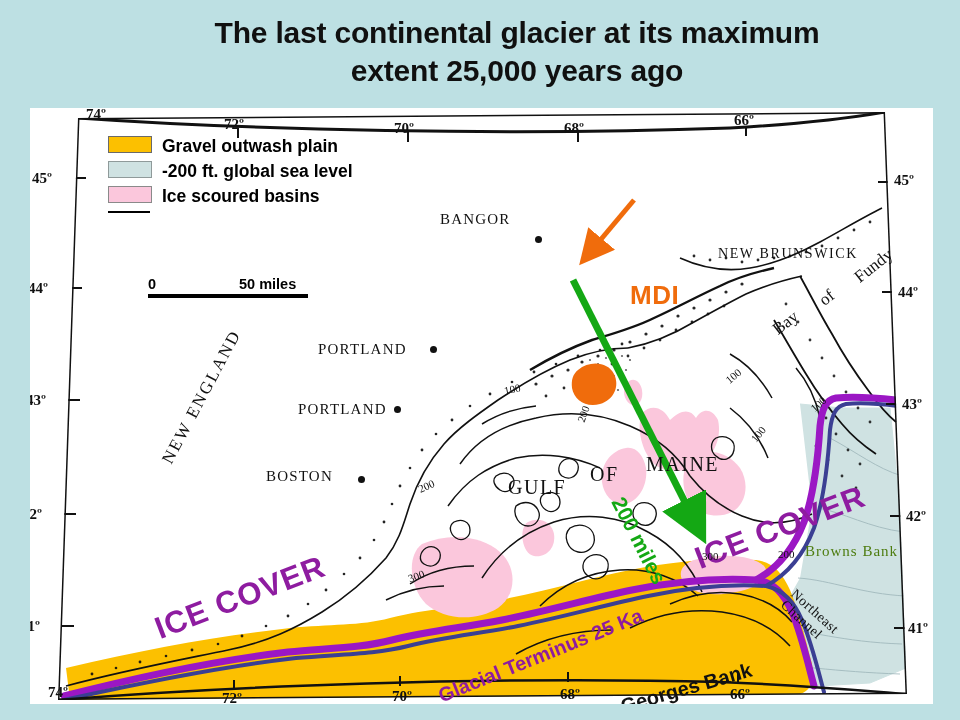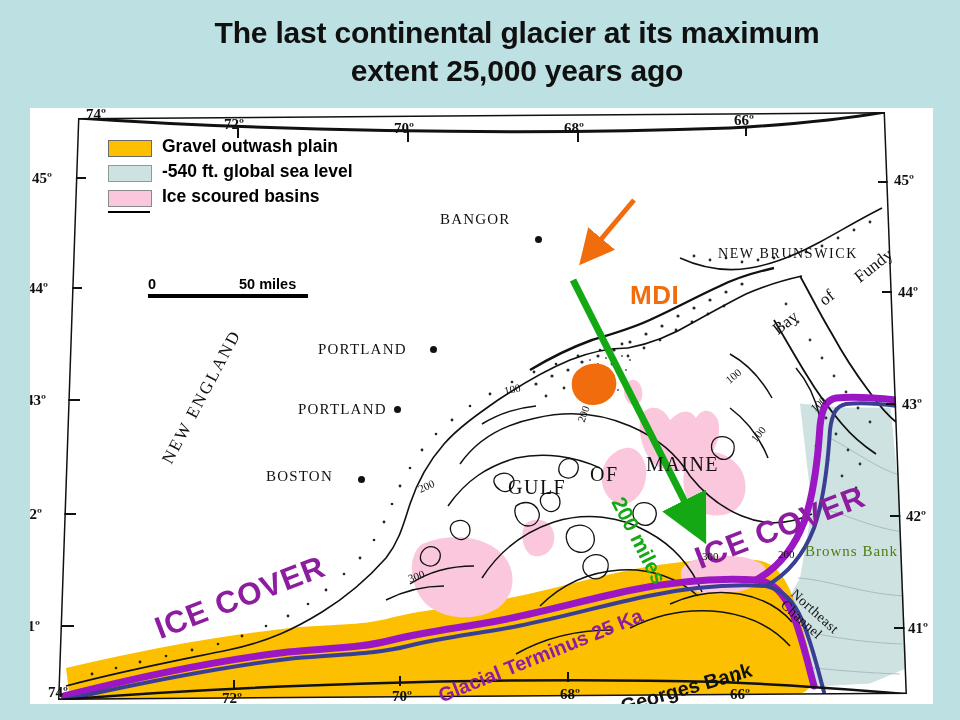--- a/index.html
+++ b/index.html
@@ -24,21 +24,21 @@
   #map{
     position:absolute;left:30px;top:108px;width:903px;height:596px;
     background:#ffffff;overflow:hidden;
   }
   #mapsvg{position:absolute;left:0;top:0;}
 
   
   #legend{
     position:absolute;left:78px;top:28px;width:300px;
   }
-  .lg-row{display:flex;align-items:flex-end;margin-bottom:4px;}
+  .lg-row{display:flex;align-items:flex-start;margin-bottom:4px;}
   .sw{width:42px;height:15px;border:1px solid #6a6a6a;flex:0 0 auto;margin-right:10px;}
   .sw.gold{background:#fcc000;border-color:#6a6a6a;}
   .sw.blue{background:#cfe2e2;border-color:#8f9a9a;}
   .sw.pink{background:#fbc7dc;border-color:#8a8a8a;}
   .swline{width:42px;height:0;border-top:2.5px solid #000;flex:0 0 auto;margin-right:10px;}
   .lg-txt{
     font-family:"Liberation Sans", sans-serif;
     font-weight:bold;font-size:17.5px;color:#000;white-space:nowrap;
   }
   .lg-sub{
@@ -421,21 +421,21 @@
       </g>
     </svg>
 
     <div id="legend">
       <div class="lg-row">
         <span class="sw gold"></span>
         <span class="lg-txt">Gravel outwash plain</span>
       </div>
       <div class="lg-row">
         <span class="sw blue"></span>
-        <span class="lg-txt">-540 ft. global sea level</span>
+        <span class="lg-txt">-200 ft. global sea level</span>
       </div>
       <div class="lg-row">
         <span class="sw pink"></span>
         <span class="lg-txt">Ice scoured basins</span>
       </div>
       <div class="lg-row">
         <span class="swline"></span>
       </div>
     </div>
 

